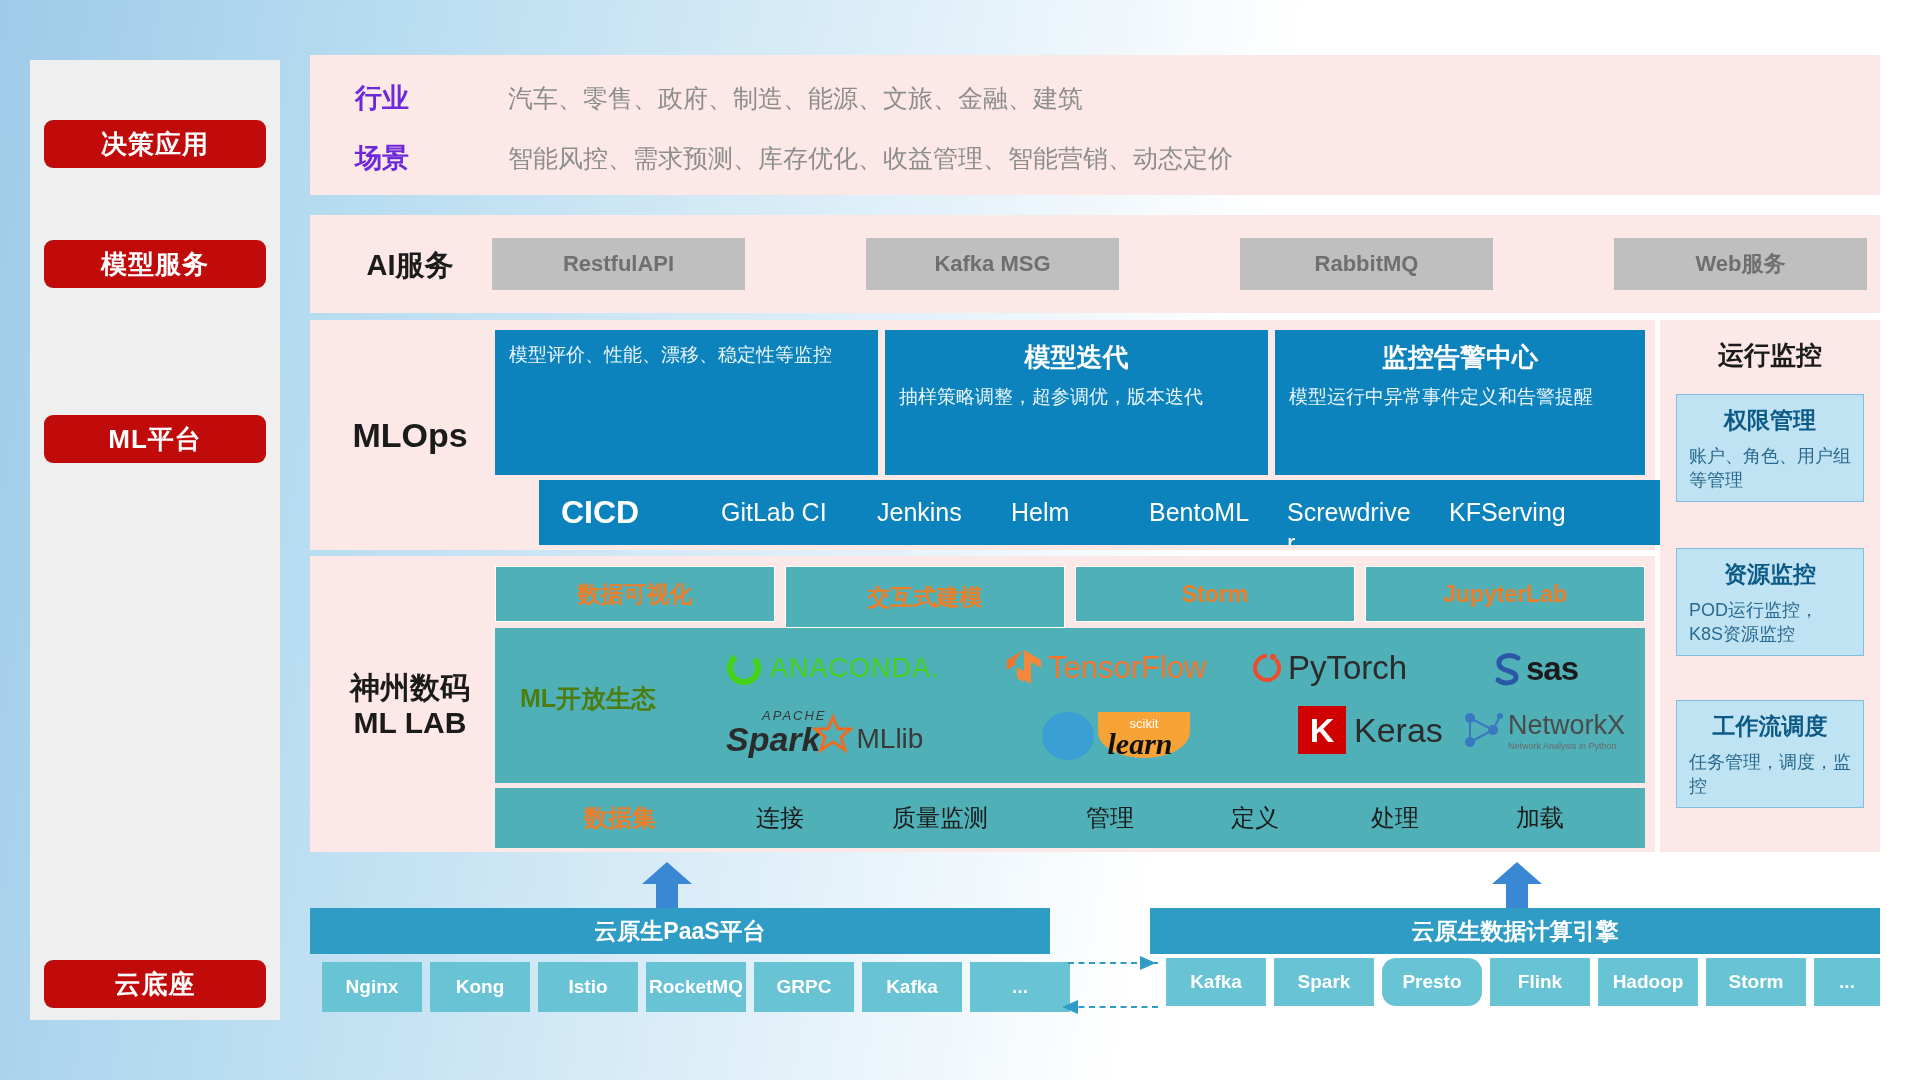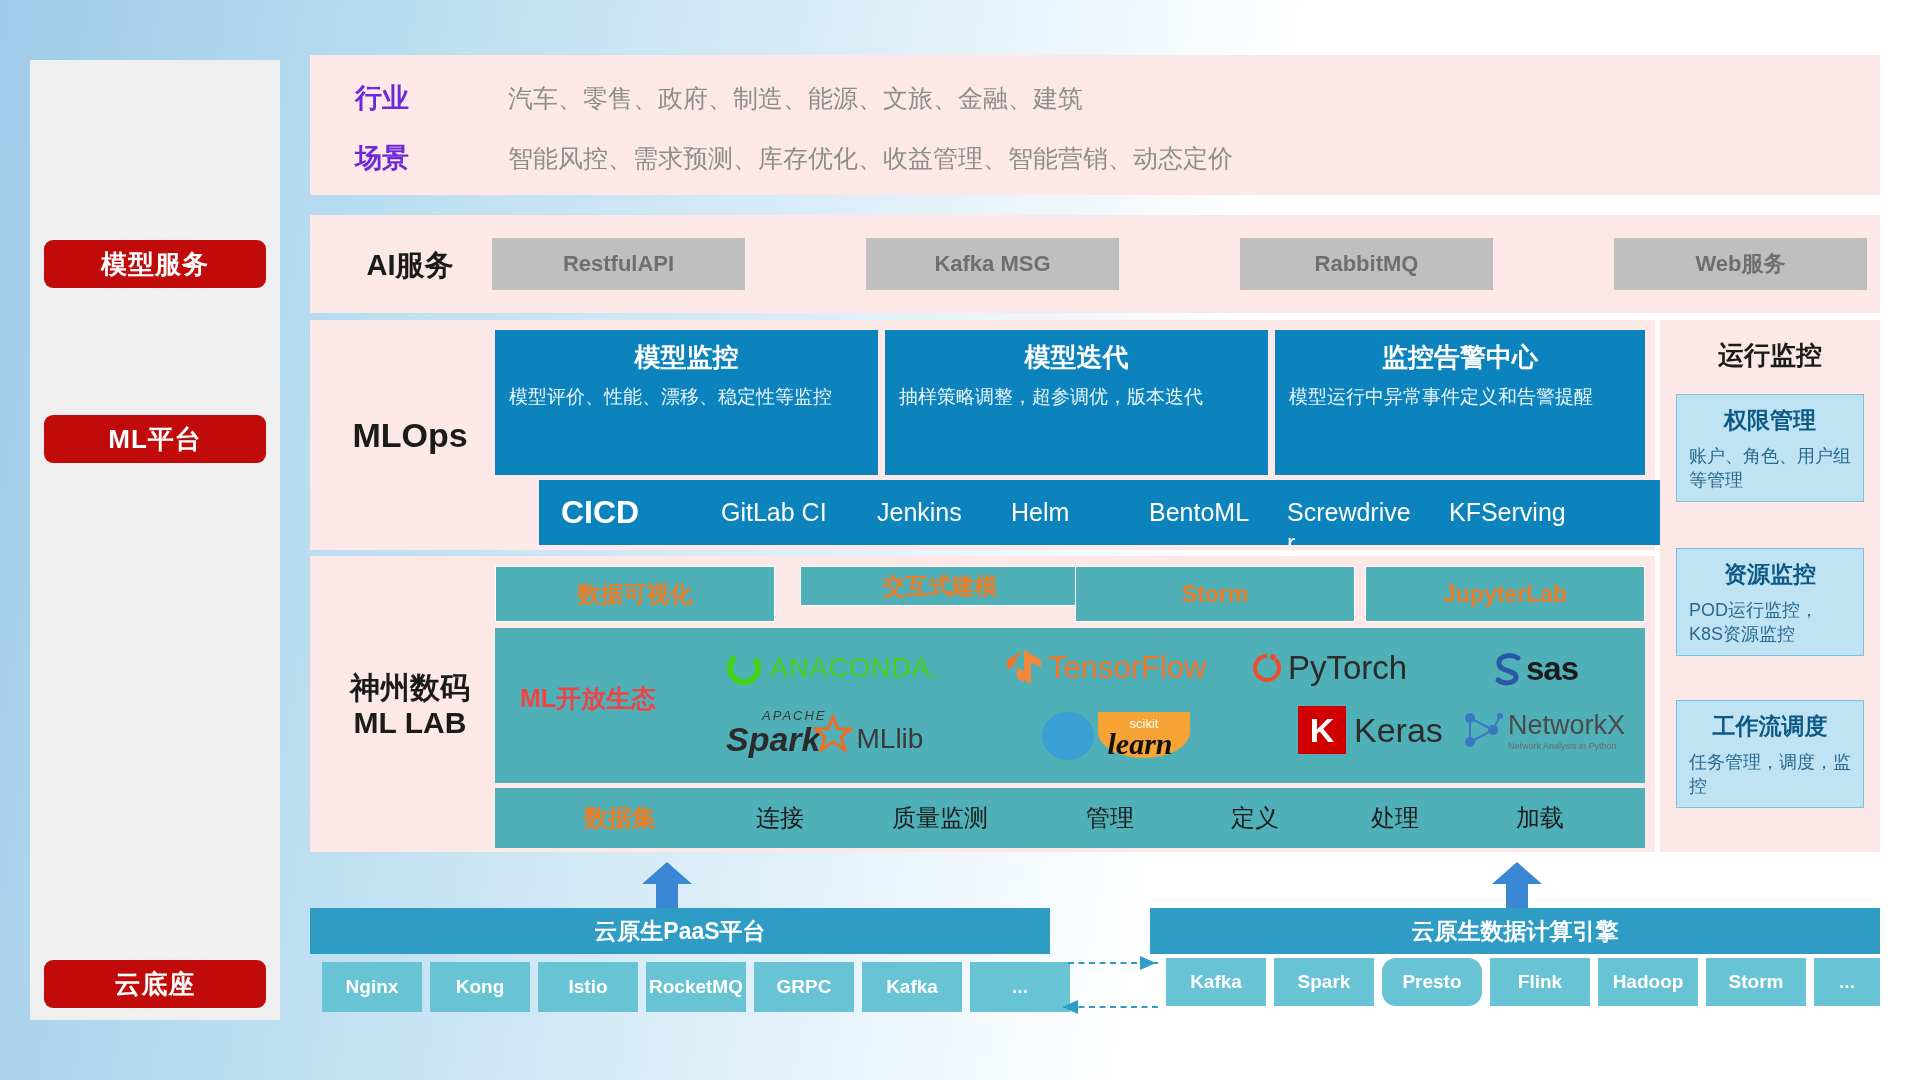--- a/index.html
+++ b/index.html
@@ -75,21 +75,21 @@
   
   .teal-tab {
     position: absolute; background: #4fb0b8; border: 1px solid #ffffff;
     color: #ee7d27; font-size: 23px; font-weight: bold;
     display: flex; align-items: center; justify-content: center;
   }
 
   
   #eco-panel { position: absolute; background: #4fb0b8; }
   #eco-title {
-    position: absolute; color: #ef4444; font-size: 25px; font-weight: bold;
+    position: absolute; color: #4d7c0f; font-size: 25px; font-weight: bold;
     display: flex; align-items: center;
   }
 
   
   #dataset-strip { position: absolute; background: #4fb0b8; }
   .ds-item {
     position: absolute; font-size: 24px; color: #1b1b1b;
     display: flex; align-items: center; justify-content: center;
   }
   .ds-item.ds-head { color: #ee7d27; font-weight: bold; }
@@ -133,20 +133,21 @@
   }
 
   
   .logo { position: absolute; display: flex; align-items: center; }
   .logo-txt { white-space: nowrap; }
 </style>
 </head>
 <body>
 
 <div id="left-rail">
+  <div class="rail-btn" style="top:60px;">决策应用</div>
   <div class="rail-btn" style="top:180px;">模型服务</div>
   <div class="rail-btn" style="top:355px;">ML平台</div>
   <div class="rail-btn" style="top:900px;">云底座</div>
 </div>
 
 <div class="band" style="left:310px; top:55px; width:1570px; height:140px;">
 </div>
 <div class="kv-key" style="left:355px; top:80px;">行业</div>
 <div class="kv-val" style="left:508px; top:82px;">汽车、零售、政府、制造、能源、文旅、金融、建筑</div>
 <div class="kv-key" style="left:355px; top:140px;">场景</div>
@@ -156,21 +157,20 @@
 <div class="row-label" style="left:330px; top:240px; width:160px; height:50px; font-size:29px;">AI服务</div>
 <div class="grey-chip" style="left:492px; top:238px; width:253px; height:52px;">RestfulAPI</div>
 <div class="grey-chip" style="left:866px; top:238px; width:253px; height:52px;">Kafka MSG</div>
 <div class="grey-chip" style="left:1240px; top:238px; width:253px; height:52px;">RabbitMQ</div>
 <div class="grey-chip" style="left:1614px; top:238px; width:253px; height:52px;">Web服务</div>
 
 <div class="band" style="left:310px; top:320px; width:1345px; height:230px;"></div>
 <div class="row-label" style="left:325px; top:405px; width:170px; height:60px; font-size:34px;">MLOps</div>
 
 <div class="blue-card" style="left:495px; top:330px; width:383px; height:145px;">
-  <div class="bc-title">模型监控</div>
   <div class="bc-desc">模型评价、性能、漂移、稳定性等监控</div>
 </div>
 <div class="blue-card" style="left:885px; top:330px; width:383px; height:145px;">
   <div class="bc-title">模型迭代</div>
   <div class="bc-desc">抽样策略调整，超参调优，版本迭代</div>
 </div>
 <div class="blue-card" style="left:1275px; top:330px; width:370px; height:145px;">
   <div class="bc-title">监控告警中心</div>
   <div class="bc-desc">模型运行中异常事件定义和告警提醒</div>
 </div>
@@ -186,21 +186,21 @@
   <div class="cicd-item" style="left:910px;">KFServing</div>
 </div>
 
 <div class="band" style="left:310px; top:556px; width:1345px; height:296px;"></div>
 <div class="row-label" style="left:320px; top:665px; width:180px; height:80px; font-size:30px; flex-direction:column;">
   <span>神州数码</span>
   <span>ML LAB</span>
 </div>
 
 <div class="teal-tab" style="left:495px; top:566px; width:280px; height:56px;">数据可视化</div>
-<div class="teal-tab" style="left:785px; top:566px; width:280px; height:40px;margin-left:15px;">交互式建模</div>
+<div class="teal-tab" style="left:785px; top:566px; width:280px; height:62px;">交互式建模</div>
 <div class="teal-tab" style="left:1075px; top:566px; width:280px; height:56px;">Storm</div>
 <div class="teal-tab" style="left:1365px; top:566px; width:280px; height:56px;">JupyterLab</div>
 
 <div id="eco-panel" style="left:495px; top:628px; width:1150px; height:155px;"></div>
 <div id="eco-title" style="left:520px; top:668px; width:220px; height:60px;">ML开放生态</div>
 
 <div class="logo" style="left:724px; top:648px;">
   <svg width="40" height="40" viewBox="0 0 40 40">
     <circle cx="20" cy="20" r="14" fill="none" stroke="#43d216" stroke-width="6" stroke-dasharray="66 22" transform="rotate(-40 20 20)"></circle>
   </svg>

